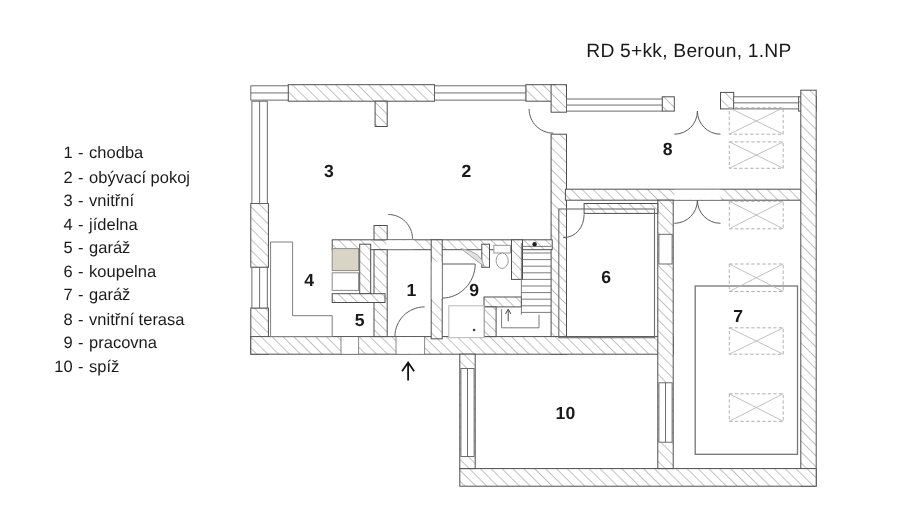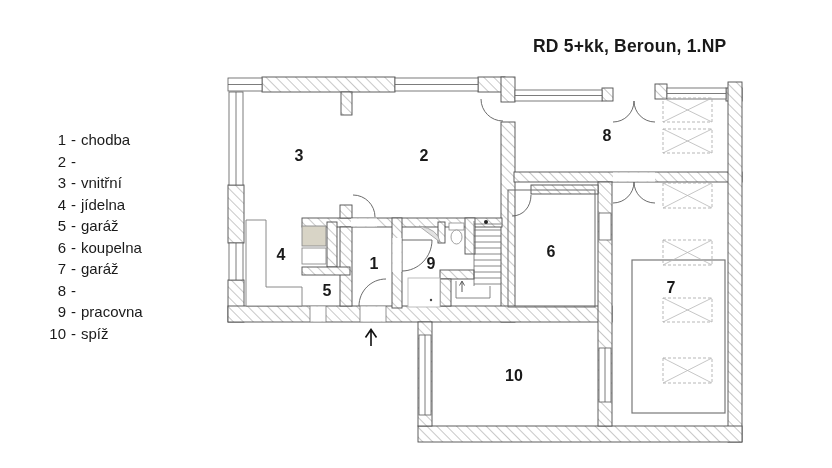--- a/index.html
+++ b/index.html
@@ -1,18 +1,18 @@
 <!DOCTYPE html>
 <html><head>
 <meta charset="utf-8">
 <style>
   html,body{margin:0;padding:0;background:#ffffff;}
   #stage{position:relative;width:832px;height:468px;background:#fff;overflow:hidden;
          font-family:"Liberation Sans",sans-serif;color:#1a1a1a;}
-  #plan-title{position:absolute;left:533px;top:36px;font-size:17.5px;font-weight:bold;
+  #plan-title{position:absolute;left:533px;top:36px;font-size:17.5px;font-weight:normal;
               letter-spacing:.2px;white-space:nowrap;}
   #legend{position:absolute;left:38px;top:129px;font-size:15px;line-height:21.5px;}
   .legend-row{display:flex;white-space:nowrap;}
   .legend-num{width:28px;text-align:right;}
   .legend-dash{margin:0 5px;}
   svg{position:absolute;left:0;top:0;}
   text.room-num{font-family:"Liberation Sans",sans-serif;font-size:16px;font-weight:600;
                 fill:#1a1a1a;text-anchor:middle;}
 </style>
 </head>
@@ -24,20 +24,21 @@
 
   <div id="legend">
     <div class="legend-row">
         <span class="legend-num">1</span>
         <span class="legend-dash">-</span>
         <span class="legend-label">chodba</span>
       </div>
     <div class="legend-row">
         <span class="legend-num">2</span>
         <span class="legend-dash">-</span>
+        <span class="legend-label">obývací pokoj</span>
       </div>
     <div class="legend-row">
         <span class="legend-num">3</span>
         <span class="legend-dash">-</span>
         <span class="legend-label">vnitřní</span>
       </div>
     <div class="legend-row">
         <span class="legend-num">4</span>
         <span class="legend-dash">-</span>
         <span class="legend-label">jídelna</span>
@@ -53,20 +54,21 @@
         <span class="legend-label">koupelna</span>
       </div>
     <div class="legend-row">
         <span class="legend-num">7</span>
         <span class="legend-dash">-</span>
         <span class="legend-label">garáž</span>
       </div>
     <div class="legend-row">
         <span class="legend-num">8</span>
         <span class="legend-dash">-</span>
+        <span class="legend-label">vnitřní terasa</span>
       </div>
     <div class="legend-row">
         <span class="legend-num">9</span>
         <span class="legend-dash">-</span>
         <span class="legend-label">pracovna</span>
       </div>
     <div class="legend-row">
         <span class="legend-num">10</span>
         <span class="legend-dash">-</span>
         <span class="legend-label">spíž</span>

